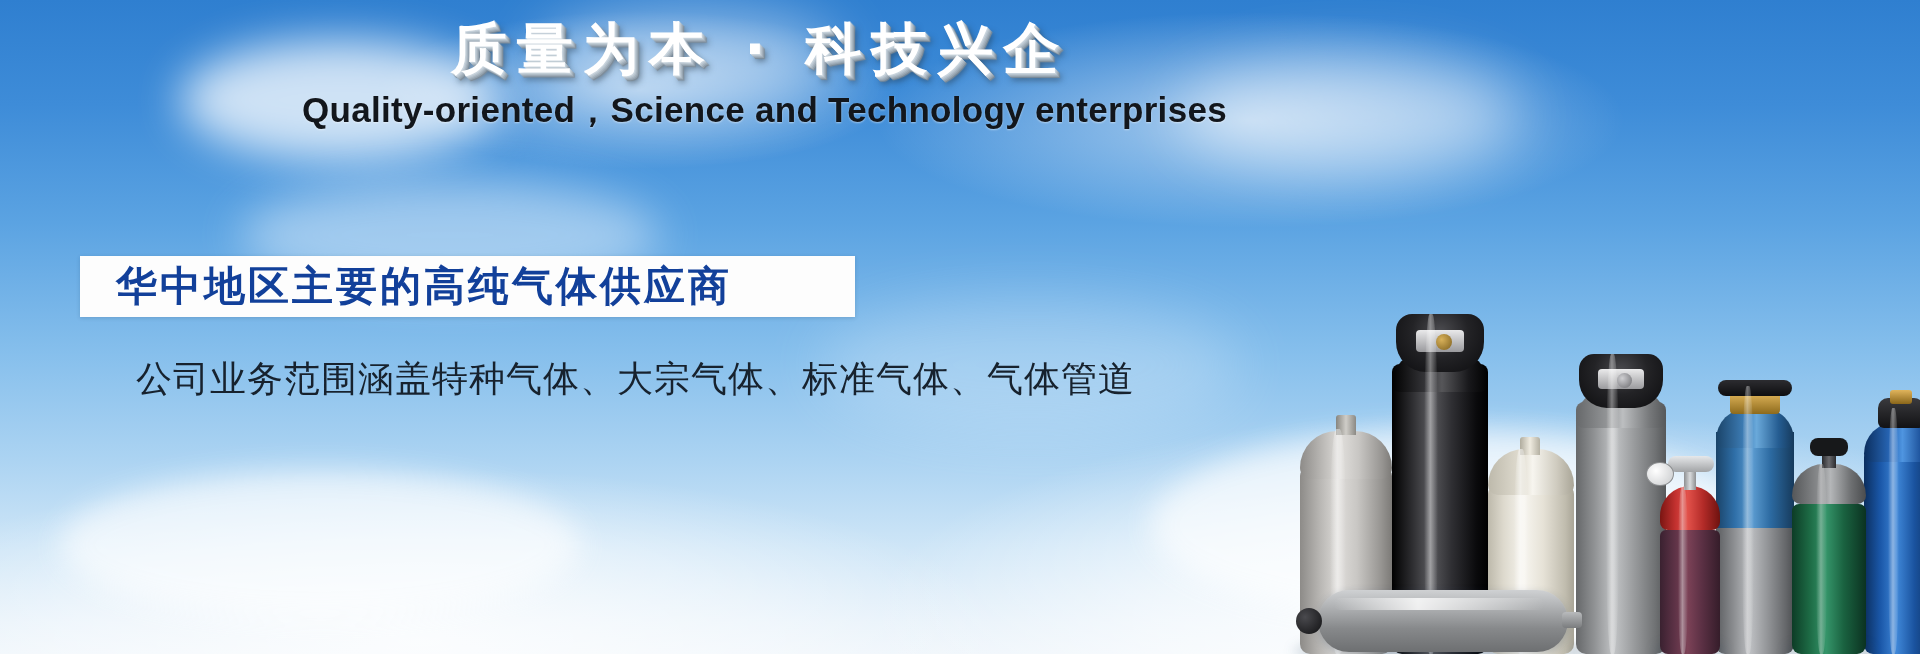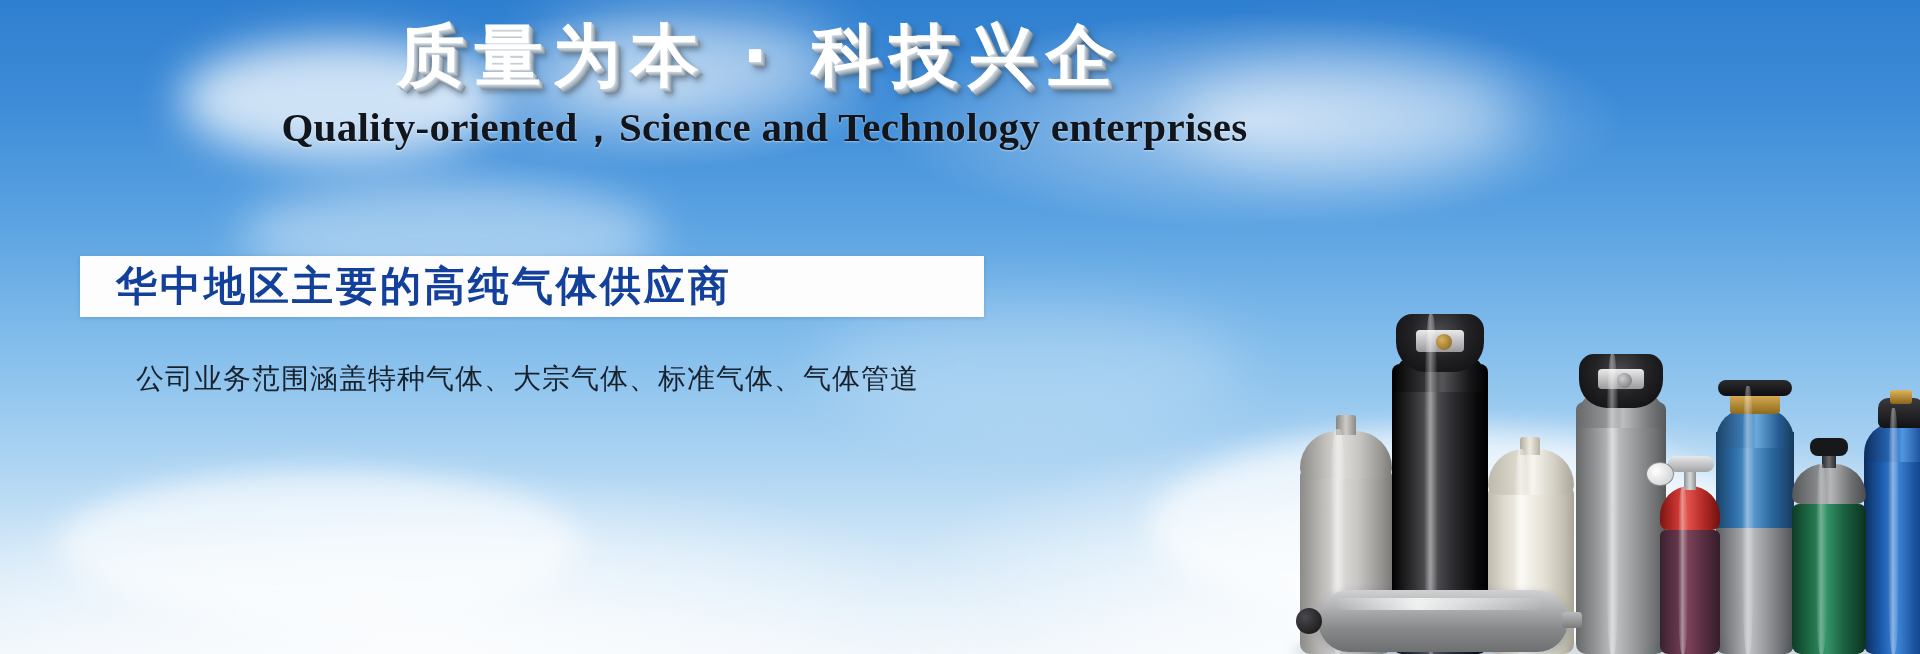--- a/index.html
+++ b/index.html
@@ -21,69 +21,69 @@
   .cloud{position:absolute;border-radius:50%;background:rgba(255,255,255,.75);filter:blur(22px);pointer-events:none;}
   .cloud.soft{background:rgba(255,255,255,.45);filter:blur(30px);}
   .cloud.tight{filter:blur(14px);}
 
   
   #headline-wrap{position:absolute;left:0;top:18px;width:1520px;text-align:center;}
   #headline{
     display:inline-block;
     font-family:"DejaVu Sans","Liberation Sans",sans-serif;
     font-weight:700;
-    font-size:68px;
+    font-size:56px;
     line-height:1.12;
     letter-spacing:10px;
     color:#ffffff;
     text-shadow:
        1px 1px 0 #c9d4dd,
        2px 2px 0 #b8c4ce,
        3px 3px 0 #a6b3be,
        4px 4px 0 #94a2ae,
        5px 5px 1px #7e8c98,
        6px 7px 6px rgba(35,50,62,.55);
     white-space:nowrap;
   }
   #subheadline{
     display:block;
     margin-top:6px;
-    font-family:Liberation Serif, serif;
-    font-size:41px;
+    font-family:Liberation Sans, sans-serif;
+    font-size:35px;
     font-weight:700;
     color:#12161c;
     letter-spacing:.3px;
     white-space:nowrap;
     text-shadow:0 1px 2px rgba(255,255,255,.45);
     margin-left:9px;
   }
 
   
   #highlight-box{
     position:absolute;left:80px;top:256px;
-    width:904px;height:61px;
+    width:775px;height:61px;
     background:#fdfdfd;
     box-shadow:0 1px 4px rgba(20,50,80,.18);
     display:flex;align-items:center;
   }
   #highlight-text{
     font-family:"DejaVu Sans","Liberation Sans",sans-serif;
     font-weight:700;
     font-size:41px;
     letter-spacing:3px;
     color:#12409a;
     padding-left:36px;
     white-space:nowrap;
   }
 
   
   #body-para{
     position:absolute;left:80px;top:356px;width:790px;
     font-family:"DejaVu Serif","Liberation Serif",serif;
-    font-size:28px;
+    font-size:36px;
     line-height:45px;
     color:#17222e;
     letter-spacing:1px;
   }
   #body-para .line{display:block;white-space:nowrap;}
   #body-para .line.indent{text-indent:56px;}
 
   
   #cylinders{position:absolute;right:0;bottom:0;width:640px;height:470px;}
   .cyl{position:absolute;bottom:0;}

